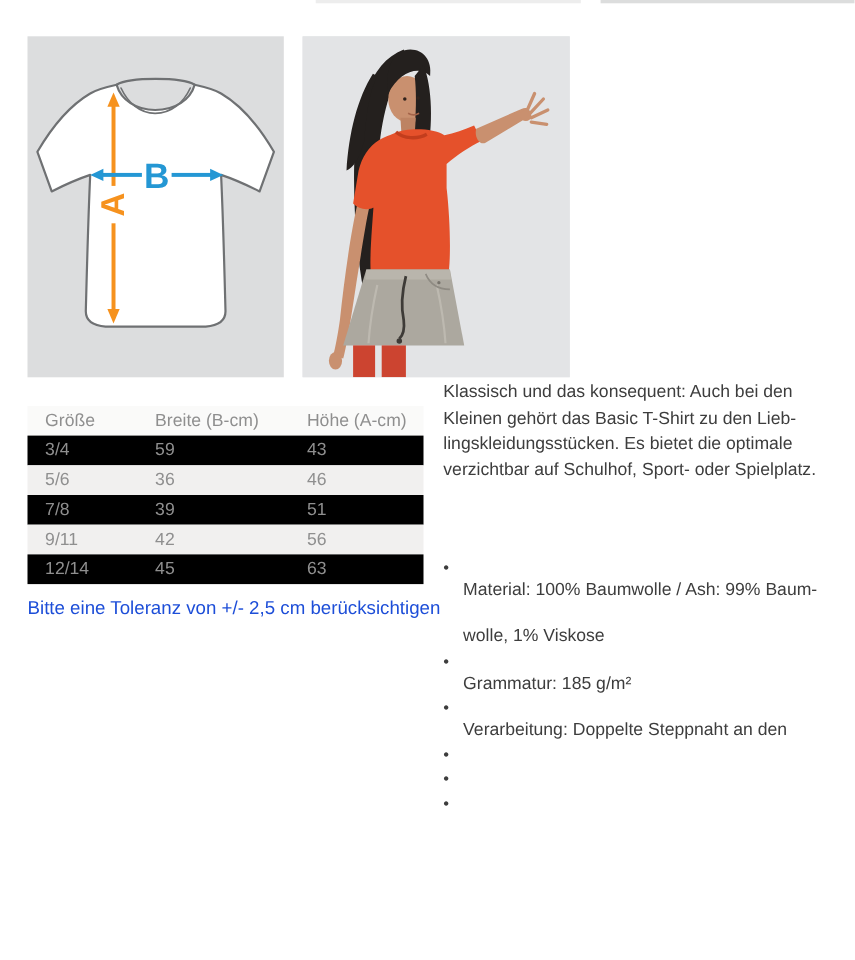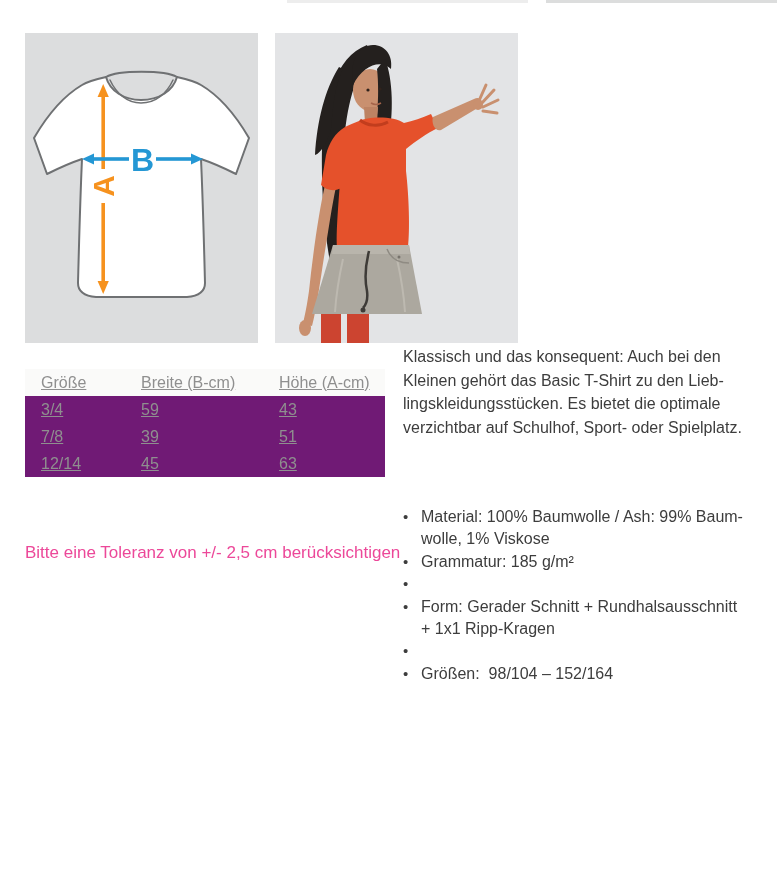--- a/index.html
+++ b/index.html
@@ -14,37 +14,37 @@
   .top-edge { position:absolute; top:0; height:3px; }
   .top-edge.e1 { left:287px; width:241px; background:#ededed; }
   .top-edge.e2 { left:546px; width:231px; background:#dcdddd; }
 
   .img-box { position:absolute; top:33px; height:310px; }
   .diagram-box { left:25px; width:233px; background:#dcddde; }
   .photo-box { left:275px; width:243px; background:#e3e4e6; }
 
   
   .size-table { position:absolute; left:25px; top:369px; width:360px; font-size:16px; color:#8f8f8f; }
-  .t-row { display:flex; height:27px; align-items:center;text-decoration:underline; }
+  .t-row { display:flex; height:27px; align-items:center; }
   .t-row.head { background:#fafaf9; }
-  .t-row.dark { background:#701a75; }
+  .t-row.dark { background:#000000; }
   .t-row.light { background:#f1f0ef; }
   .t-cell { padding-left:16px; white-space:nowrap; }
   .c1 { width:100px; } .c2 { width:138px; } .c3 { width:122px; }
 
-  .tolerance { position:absolute; left:25px; top:543px; font-size:17px; color:#ec4899; white-space:pre; }
+  .tolerance { position:absolute; left:25px; top:543px; font-size:17px; color:#1d4ed8; white-space:pre; }
 
   .desc-col { position:absolute; left:403px; top:345px; width:360px; }
   .intro { font-size:16px; line-height:23.5px; }
   .intro .line { white-space:pre; }
   .bullets { position:absolute; left:403px; top:506px; width:365px; list-style:none; }
   .bullet { display:flex; }
   .marker { width:18px; font-size:15px; line-height:22.4px; color:#3d3d3d; }
   .b-lines { font-size:16px; line-height:22.4px; }
-  .b-lines .line { white-space:pre; }
+  .b-lines .line { white-space:pre;margin-top:20px; }
 
   svg text { font-family:"Liberation Sans","DejaVu Sans",sans-serif; }
 </style>
 </head>
 <body>
 
 <div class="top-edge e1"></div>
 <div class="top-edge e2"></div>
 
 <div class="img-box diagram-box">
@@ -124,24 +124,34 @@
   <div class="t-row head">
     <div class="t-cell c1">Größe</div>
     <div class="t-cell c2">Breite (B-cm)</div>
     <div class="t-cell c3">Höhe (A-cm)</div>
   </div>
   <div class="t-row dark">
     <div class="t-cell c1">3/4</div>
     <div class="t-cell c2">59</div>
     <div class="t-cell c3">43</div>
   </div>
+  <div class="t-row light">
+    <div class="t-cell c1">5/6</div>
+    <div class="t-cell c2">36</div>
+    <div class="t-cell c3">46</div>
+  </div>
   <div class="t-row dark">
     <div class="t-cell c1">7/8</div>
     <div class="t-cell c2">39</div>
     <div class="t-cell c3">51</div>
+  </div>
+  <div class="t-row light">
+    <div class="t-cell c1">9/11</div>
+    <div class="t-cell c2">42</div>
+    <div class="t-cell c3">56</div>
   </div>
   <div class="t-row dark">
     <div class="t-cell c1">12/14</div>
     <div class="t-cell c2">45</div>
     <div class="t-cell c3">63</div>
   </div>
 </div>
 
 <div class="tolerance">Bitte eine Toleranz von +/- 2,5 cm berücksichtigen</div>
 
@@ -162,31 +172,25 @@
   </li>
   <li class="bullet">
     <span class="marker">•</span>
     <div class="b-lines">
       <div class="line">Grammatur: 185 g/m²</div>
     </div>
   </li>
   <li class="bullet">
     <span class="marker">•</span>
     <div class="b-lines">
-    </div>
-  </li>
-  <li class="bullet">
-    <span class="marker">•</span>
-    <div class="b-lines">
-      <div class="line">Form: Gerader Schnitt + Rundhalsausschnitt</div>
-      <div class="line">+ 1x1 Ripp-Kragen</div>
+      <div class="line">Verarbeitung: Doppelte Steppnaht an den</div>
     </div>
   </li>
   <li class="bullet">
     <span class="marker">•</span>
   </li>
   <li class="bullet">
     <span class="marker">•</span>
-    <div class="b-lines">
-      <div class="line">Größen:  98/104 – 152/164</div>
-    </div>
+  </li>
+  <li class="bullet">
+    <span class="marker">•</span>
   </li>
 </ul>
 
 </body></html>

